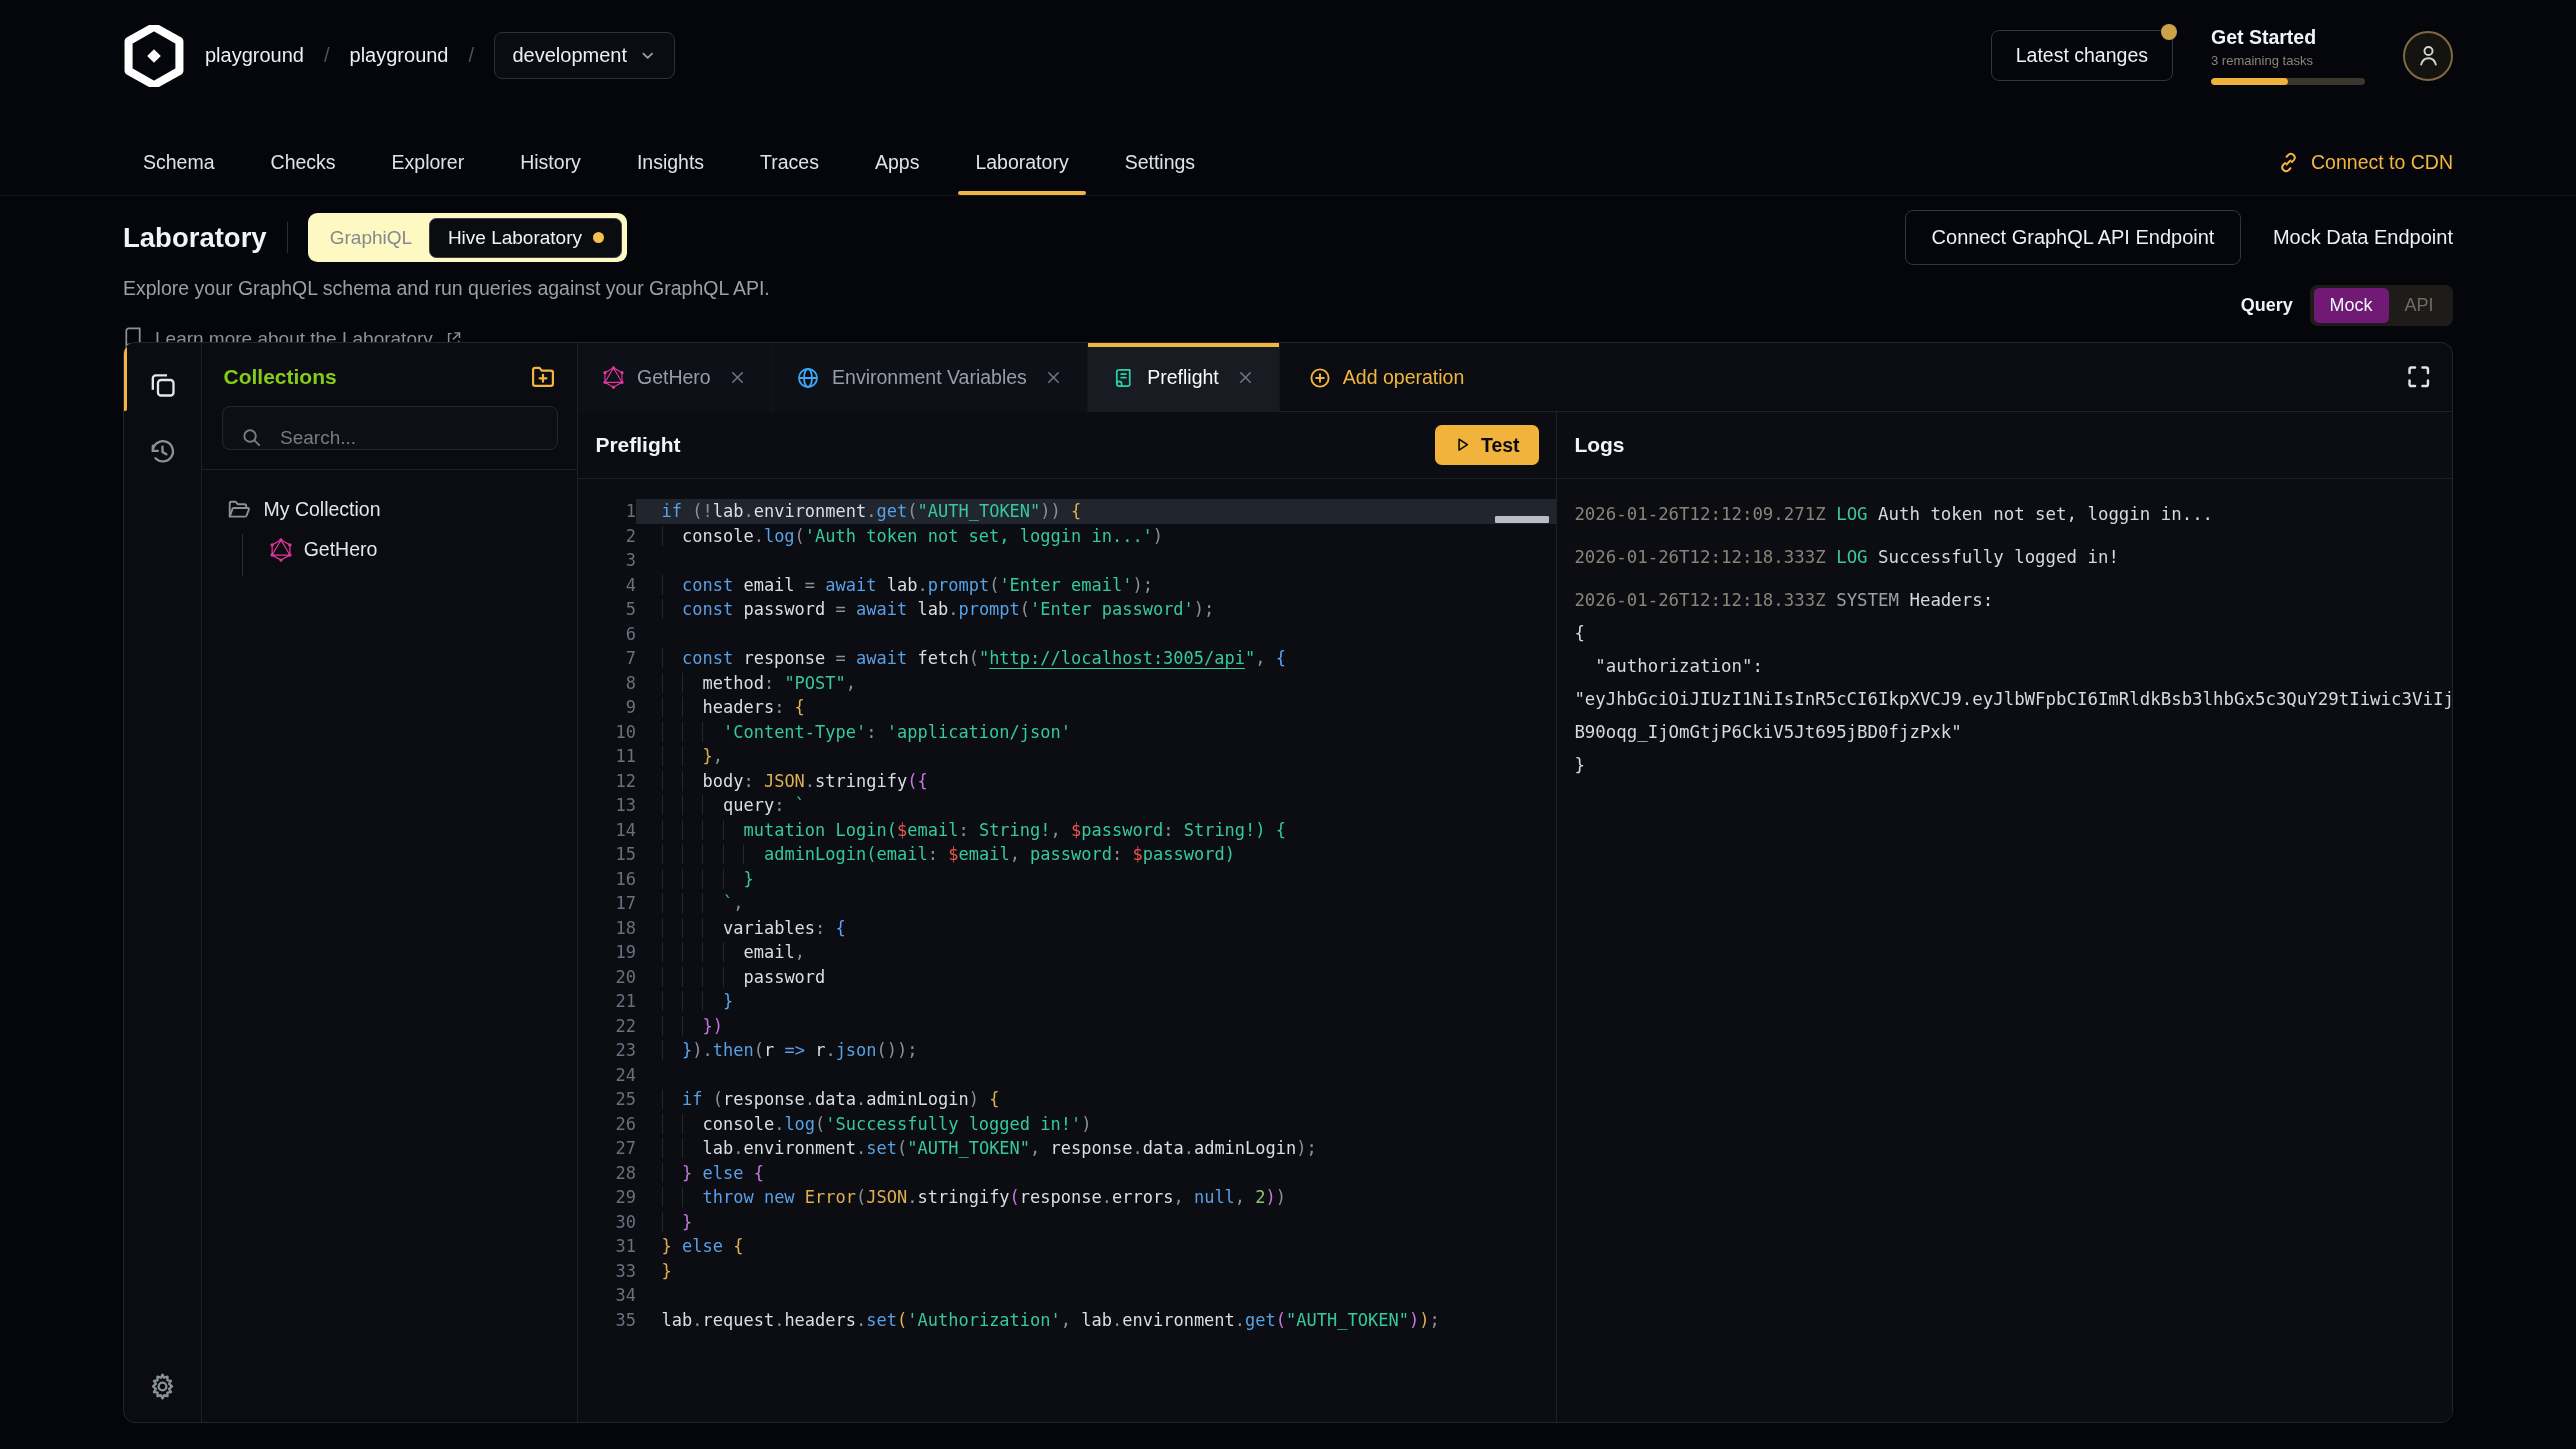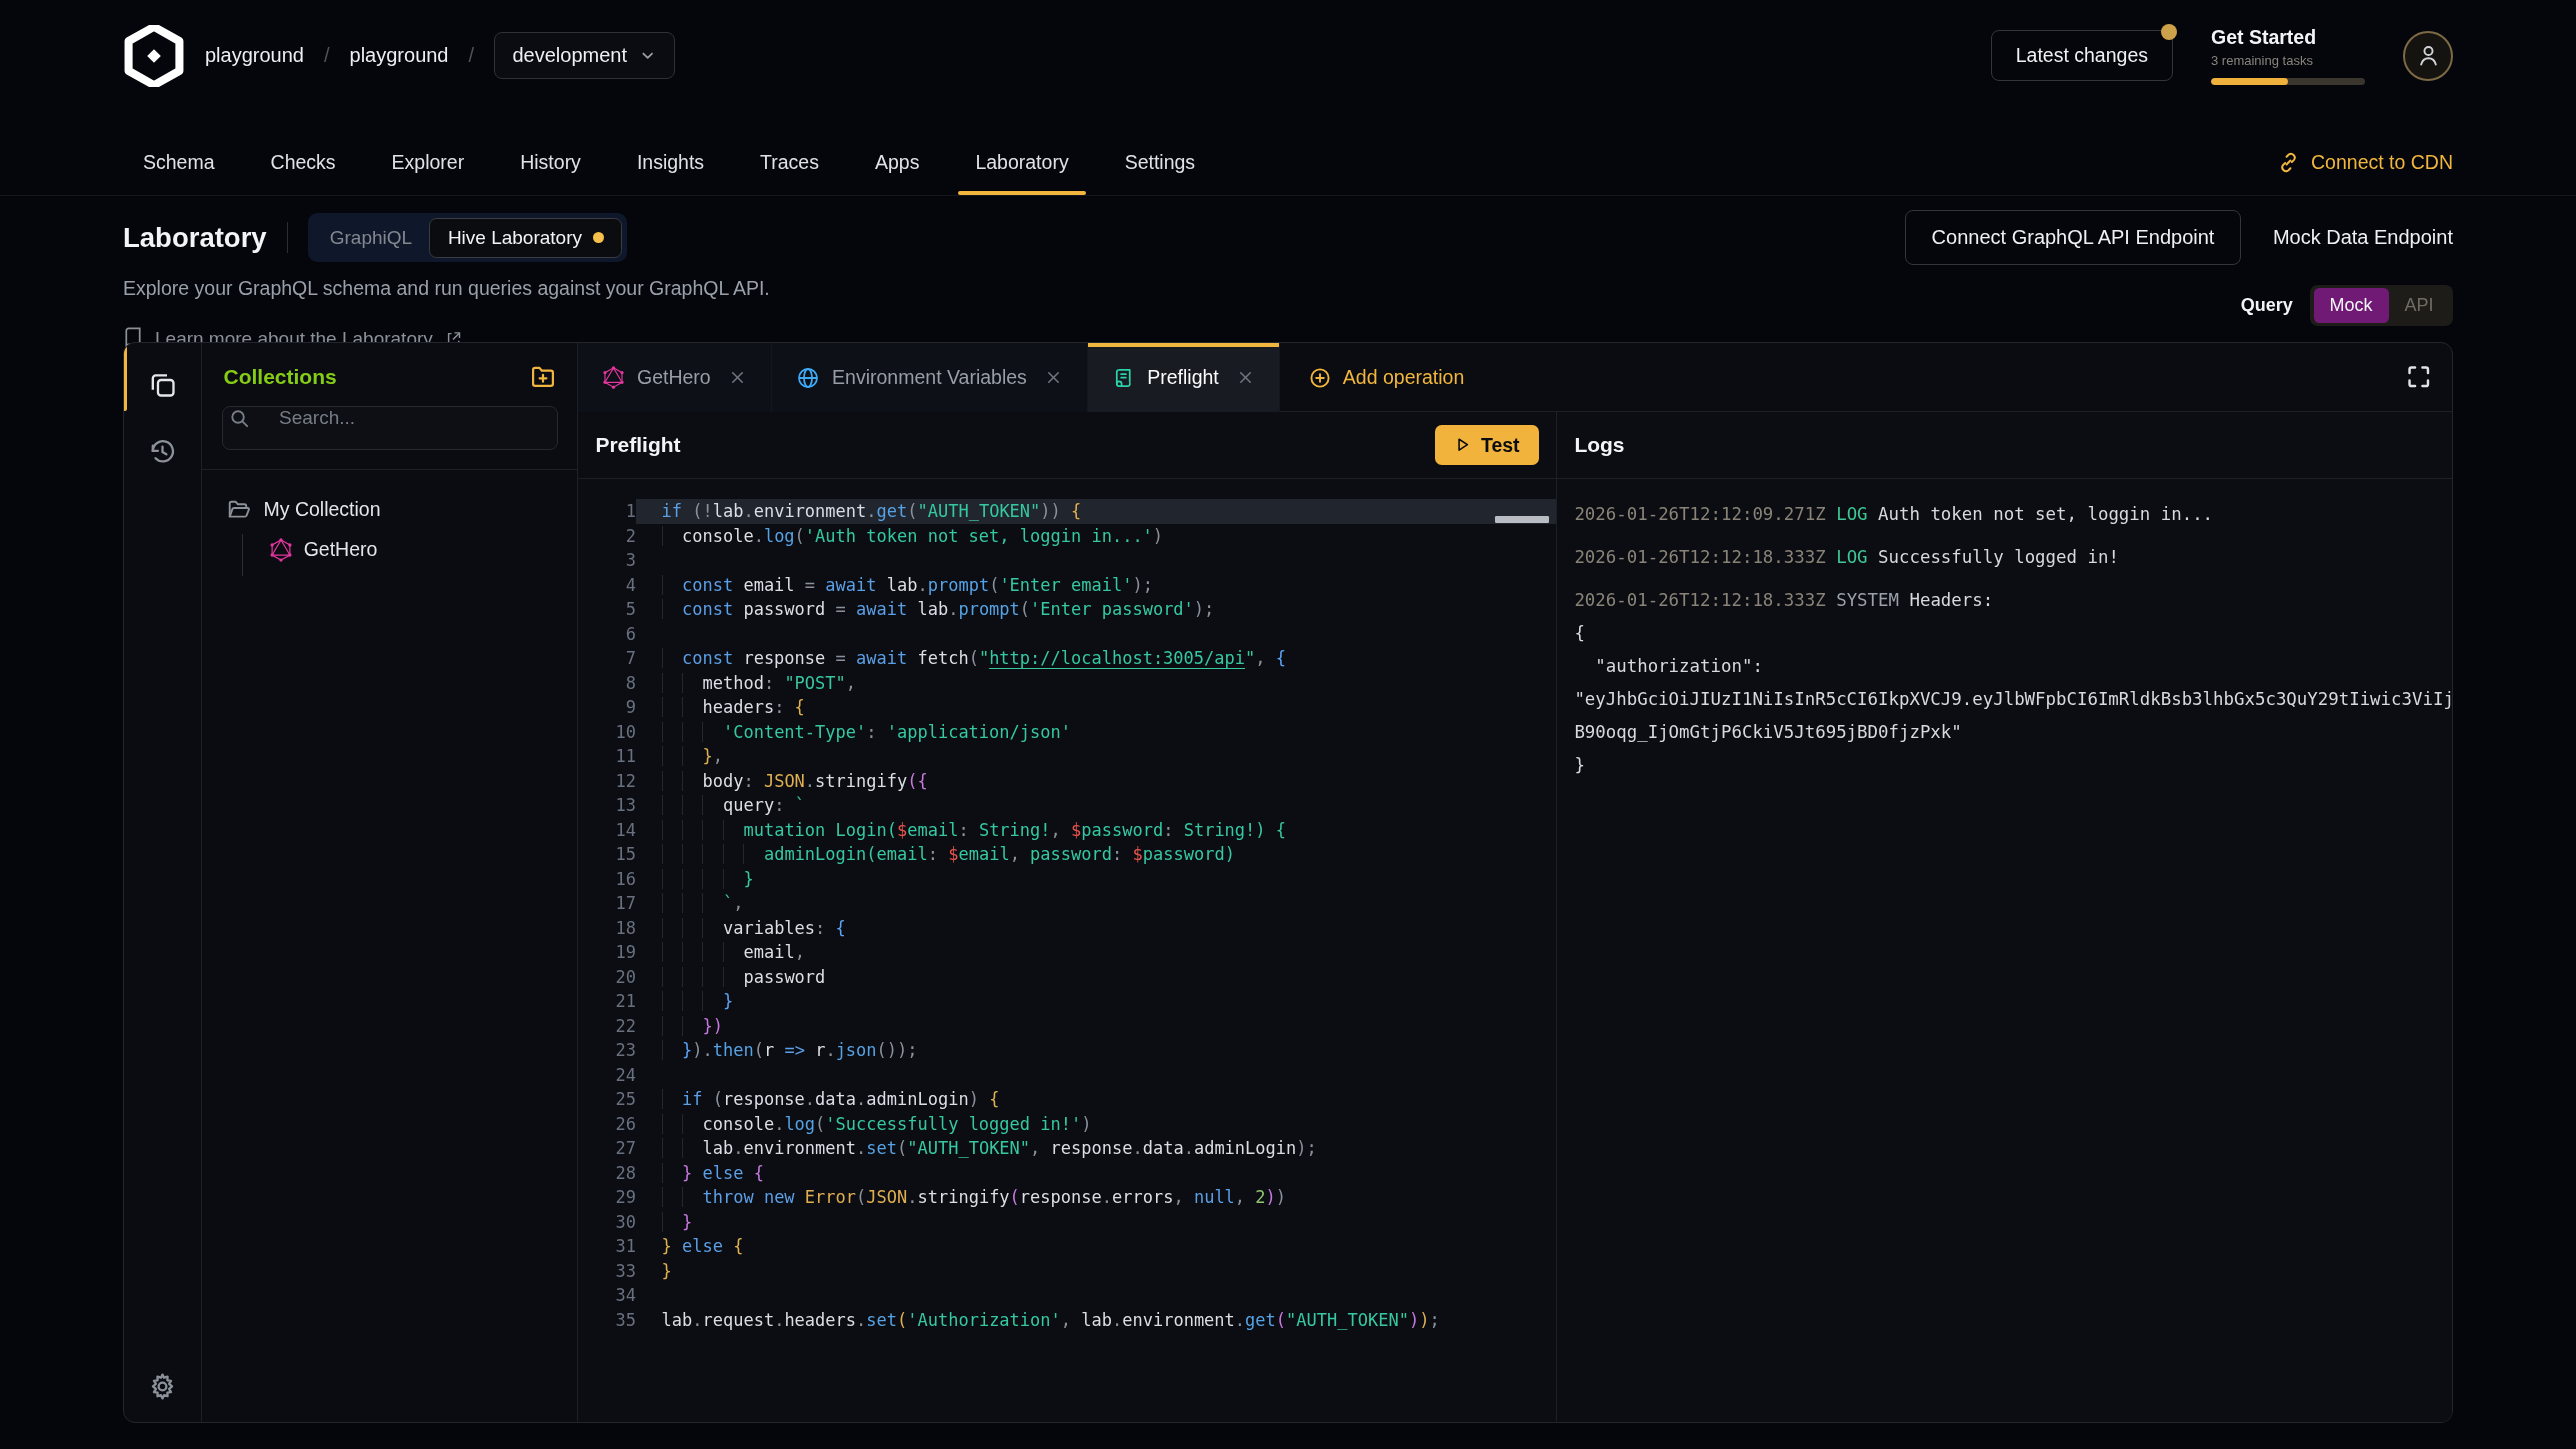--- a/index.html
+++ b/index.html
@@ -31,21 +31,21 @@
   .navbar { position:absolute; left:0; top:129px; right:0; height:67px; display:flex; align-items:center; gap:56px; padding:0 123px 0 143px; border-bottom:0.7px solid #15171d; }
   .nav-item { position:relative; font-size:19.5px; color:#dfe3e8; height:100%; display:flex; align-items:center; cursor:pointer; }
   .nav-item.active::after { content:""; position:absolute; left:-17.4px; right:-17.4px; bottom:0; height:4px; background:#f2b63e; border-radius:2px; }
   .cdn-link { margin-left:auto; display:flex; align-items:center; gap:10.7px; color:#f2b63e; font-size:19.5px; cursor:pointer; }
 
   
   .hero { position:absolute; left:0; top:178px; right:0; height:164px; }
   .hero-title-row { display:flex; align-items:center; margin:35px 0 0 123px; }
   .hero-title { font-size:27.5px; font-weight:600; color:#f2f4f7; }
   .hero-vsep { width:1px; height:31px; background:#2b2e35; margin:0 20px; }
-  .mode-toggle { display:flex; align-items:center; background:#0f172a; border-radius:9.4px; padding:4.7px; }
+  .mode-toggle { display:flex; align-items:center; background:#fef9c3; border-radius:9.4px; padding:4.7px; }
   .mode-opt { font-size:19px; color:#84888f; padding:8px 17.4px; cursor:pointer; }
   .mode-opt.active { display:flex; align-items:center; gap:10.7px; background:#0a0c10; border:1px solid #3a3d44; border-radius:7.4px; color:#f2f4f7; }
   .mode-dot { width:11.4px; height:11.4px; border-radius:50%; background:#f5c04b; }
   .hero-sub { margin:14.8px 0 0 123px; font-size:19.5px; color:#99a0a9; }
   .learn-row { margin:27px 0 0 123px; display:flex; align-items:center; gap:12px; color:#8b9199; font-size:19px; cursor:pointer; }
   .hero-actions { position:absolute; right:123px; top:32px; display:flex; align-items:center; gap:32px; }
   .btn-endpoint { border:1px solid #32353c; border-radius:8px; padding:14.8px 25.5px; font-size:20px; color:#eef0f3; background:transparent; cursor:pointer; font-family:inherit; }
   .btn-ghost { font-size:20px; color:#eef0f3; background:none; border:none; cursor:pointer; font-family:inherit; }
   .query-row { position:absolute; right:123px; top:107px; display:flex; align-items:center; gap:17.4px; }
   .query-label { font-size:18px; font-weight:700; color:#f2f4f7; }
@@ -57,21 +57,21 @@
   .panel { position:absolute; left:123px; top:342px; width:2330px; height:1081px; border:1px solid #24262d; border-radius:12px; background:#0a0c11; display:flex; overflow:hidden; }
 
   .rail { position:relative; width:78px; border-right:0.7px solid #1d2026; display:flex; flex-direction:column; align-items:center; padding-top:25.5px; gap:35px; flex:none; }
   .rail-indicator { position:absolute; left:0; top:2px; width:3.4px; height:66px; background:#f2b63e; border-radius:0 2px 2px 0; }
   .rail-btn { width:32px; height:32px; display:flex; align-items:center; justify-content:center; cursor:pointer; }
   .rail-gear { position:absolute; bottom:20px; left:50%; transform:translateX(-50%); }
 
   .collections { width:376px; border-right:0.7px solid #1d2026; display:flex; flex-direction:column; flex:none; }
   .col-head { display:flex; align-items:center; justify-content:space-between; padding:20px 20px 14.8px 21.5px; }
   .col-title { font-size:21px; font-weight:600; color:#84cc16; }
-  .search-box { margin:0 19px 19px 20px; height:44px; border:1px solid #262930; border-radius:8px; background:#0d0f14; display:flex; align-items:flex-start; gap:28px; padding:0 5px; }
+  .search-box { margin:0 19px 19px 20px; height:44px; border:1px solid #262930; border-radius:8px; background:#0d0f14; display:flex; align-items:flex-end; gap:17px; padding:0 17px; }
   .search-box input { background:transparent; border:none; outline:none; color:#c9ced5; font-size:19px; width:100%; font-family:inherit; }
   .search-box input::placeholder { color:#767d86; }
   .col-divider { border-bottom:0.7px solid #1d2026; }
   .tree { position:relative; padding-top:20px; }
   .tree-row { display:flex; align-items:center; gap:12px; height:40px; padding-left:24px; font-size:19.5px; color:#e3e6ea; cursor:pointer; }
   .tree-child { padding-left:67px; gap:10.7px; }
   .tree-guide { position:absolute; left:40px; top:64px; height:42px; width:1px; background:#2a2d34; }
 
   .workarea { flex:1; display:flex; flex-direction:column; min-width:0; }
   .tabbar { position:relative; height:69px; display:flex; flex:none; }

